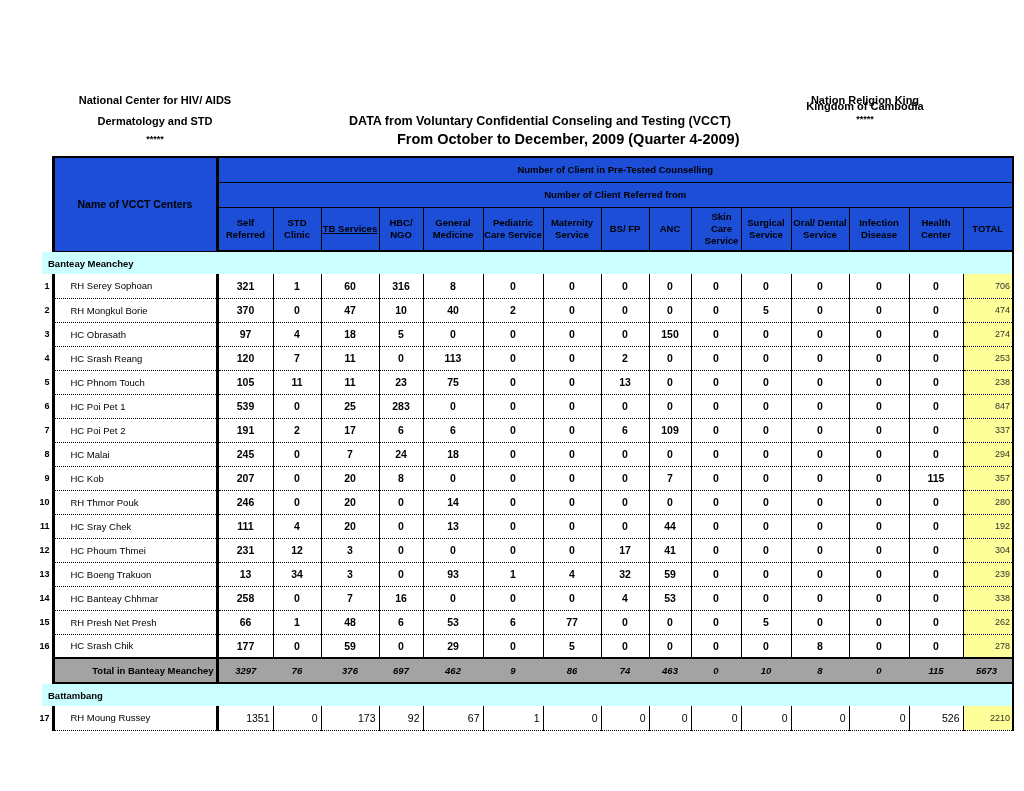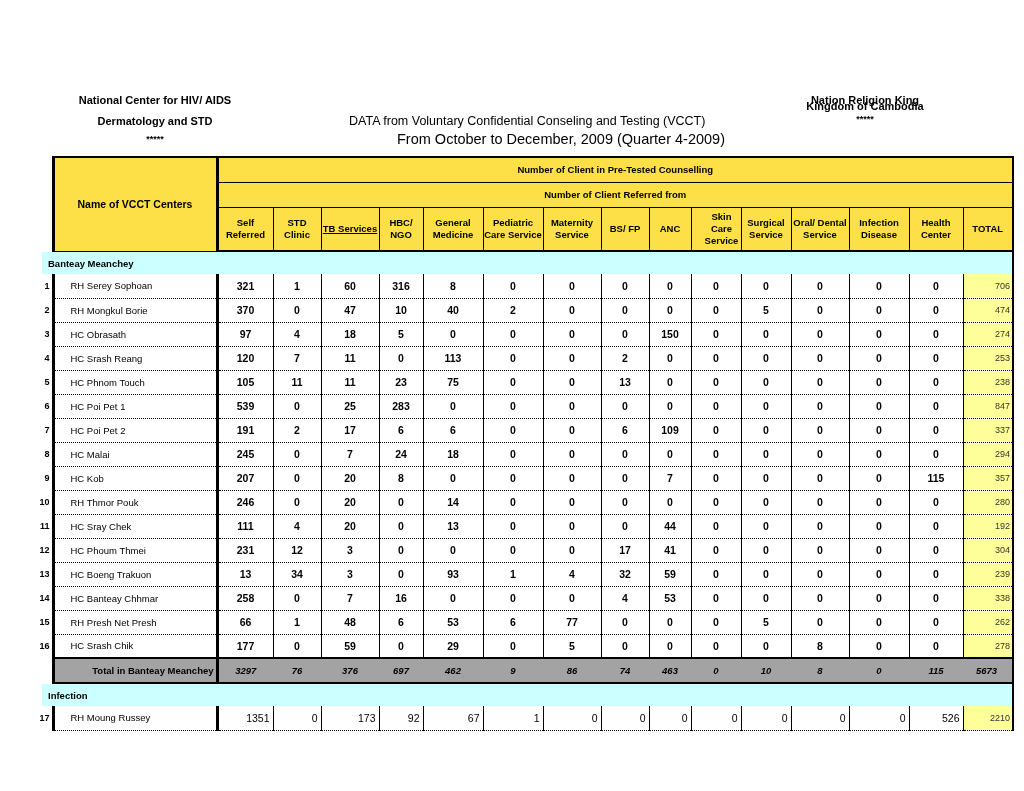--- a/index.html
+++ b/index.html
@@ -1,22 +1,22 @@
 <!DOCTYPE html>
 <html><head>
 <meta charset="utf-8">
 <style>
   html, body { margin:0; padding:0; background:#ffffff; }
   body { width:1024px; height:791px; position:relative; overflow:hidden;
          font-family:"Liberation Sans", sans-serif; color:#000; }
   .hdr { position:absolute; font-weight:bold; font-size:11px; text-align:center; white-space:nowrap; }
-  .title-main { position:absolute; font-weight:normal; white-space:nowrap;padding-left:37px; }
+  .title-main { position:absolute; font-weight:bold; white-space:nowrap;padding-left:37px; }
   table.grid { position:absolute; left:20px; top:156px; border-collapse:collapse; table-layout:fixed; font-size:10px; }
   table.grid td { padding:0; text-align:center; vertical-align:middle; overflow:hidden; white-space:nowrap; }
-  .hcell { background:#fde047; border:1px solid #000; font-weight:bold; font-size:9.5px; line-height:12px; white-space:normal !important; }
+  .hcell { background:#1d4ed8; border:1px solid #000; font-weight:bold; font-size:9.5px; line-height:12px; white-space:normal !important; }
   .outer-top { border-top:2px solid #000 !important; }
   .rn { font-size:9px; font-weight:bold; text-align:right !important; padding-right:2px !important; border:none; background:#fff; }
   .name { text-align:left !important; padding-left:16px !important; font-size:9.5px; border-left:3px solid #000; border-right:3px solid #000; border-bottom:1px dotted #000; }
   .num { font-weight:bold; font-size:10.5px; border-left:1px solid #000; border-right:1px solid #000; border-bottom:1px dotted #000; }
   .numr { text-align:right !important; padding-right:3px !important; font-weight:normal; }
   .tot { background:#ffff99; font-size:9px; font-weight:normal; text-align:right !important; padding-right:2px !important; color:#333; border-right:2px solid #000; border-bottom:1px dotted #000; }
   .sect { background:#ccffff; font-weight:bold; font-size:9.5px; text-align:left !important; padding-left:6px !important; }
   .totalrow td { background:#a3a3a3; font-style:italic; font-weight:bold; font-size:9.5px; text-align:right; padding-right:8px; border-top:2px solid #000; border-bottom:2px solid #000; }
   .totalrow td.tlabel { font-style:normal; text-align:right; padding-right:2px; border-left:3px solid #000; border-right:3px solid #000; }
   .totalrow td.tlast { border-right:2px solid #000; padding-right:2px; }
@@ -403,21 +403,21 @@
         <td>74</td>
         <td>463</td>
         <td>0</td>
         <td>10</td>
         <td>8</td>
         <td>0</td>
         <td>115</td>
         <td class="tlast">5673</td>
       </tr>
       <tr style="height: 23px;">
-        <td class="sect" colspan="18" style="border-left: 22px solid rgb(255, 255, 255); border-right: 2px solid rgb(0, 0, 0);">Infection</td>
+        <td class="sect" colspan="18" style="border-left: 22px solid rgb(255, 255, 255); border-right: 2px solid rgb(0, 0, 0);">Battambang</td>
       </tr>
       <tr style="height: 24px;">
         <td class="rn">17</td>
         <td class="name">RH Moung Russey</td>
         <td class="num numr">1351</td>
         <td class="num numr">0</td>
         <td class="num numr">173</td>
         <td class="num numr">92</td>
         <td class="num numr">67</td>
         <td class="num numr">1</td>

